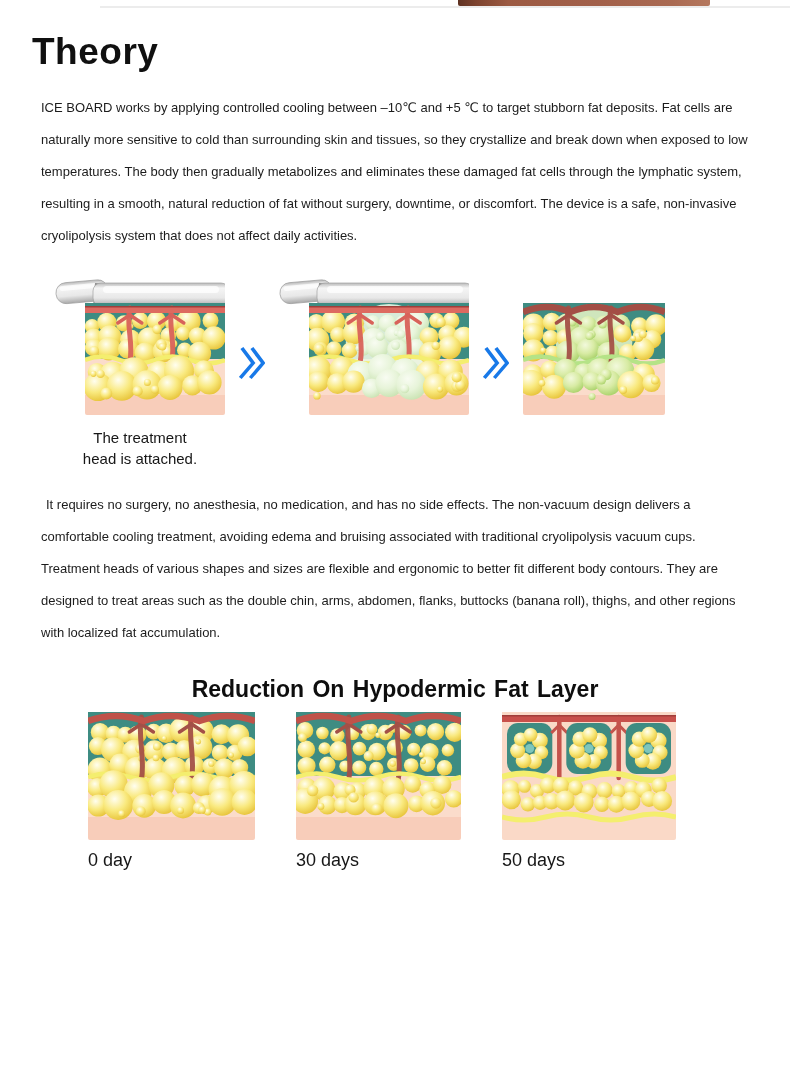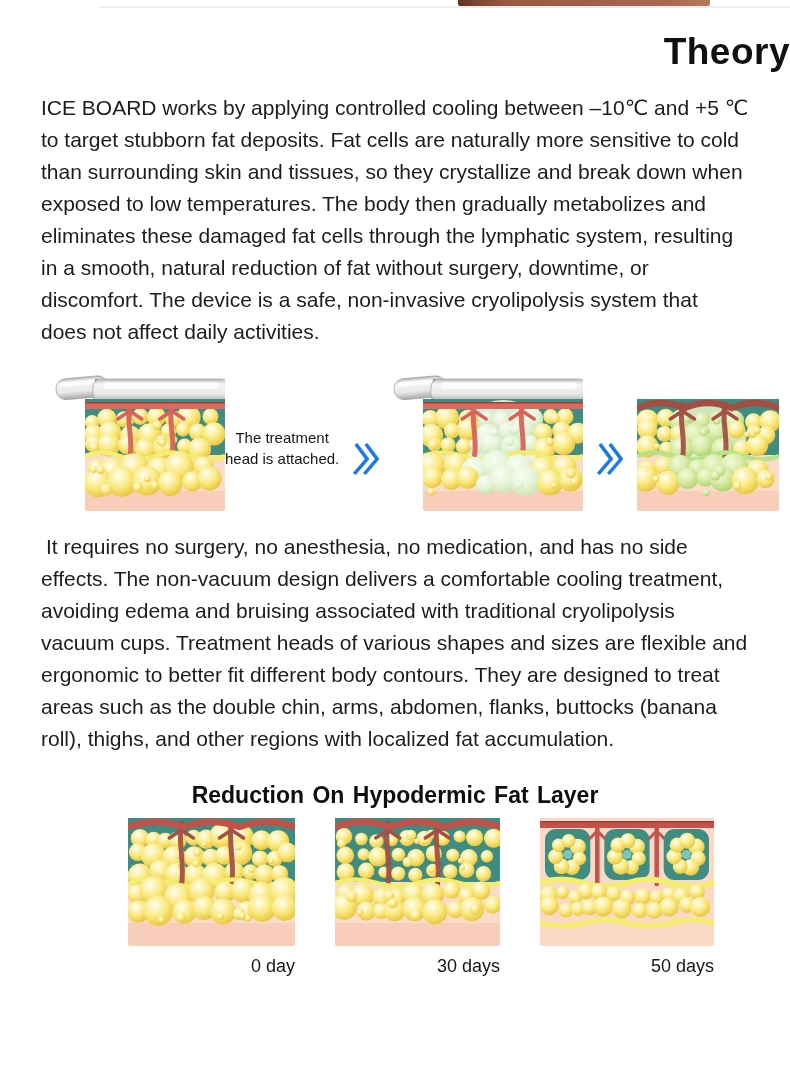--- a/index.html
+++ b/index.html
@@ -9,35 +9,35 @@
     font-family:"Liberation Sans","DejaVu Sans",sans-serif;
   }
   figure{margin:0;}
   .top-strip{position:relative;height:9px;}
   .hairline{position:absolute;left:100px;right:0;top:6px;height:2px;background:#ececec;}
   .photo-edge{
     position:absolute;left:458px;top:0;width:252px;height:6px;
     background:linear-gradient(90deg,#5f3222 0%,#7c422e 7%,#9c5a42 20%,#a2604a 55%,#aa6a52 85%,#b5785e 100%);
     border-radius:0 0 2px 2px;
   }
-  .title{margin:20px 0 12px;text-align:right;font-size:37px;line-height:46px;font-weight:700;letter-spacing:.5px;color:#101010;}
-  .para{width:708px;margin:17px auto 0;font-size:21px;line-height:32px;text-align:left;color:#1c1c1c;}
+  .title{margin:20px 0 12px;text-align:left;font-size:37px;line-height:46px;font-weight:700;letter-spacing:.5px;color:#101010;padding-left:32px;}
+  .para{width:708px;margin:17px auto 0;font-size:13px;line-height:32px;text-align:left;color:#1c1c1c;}
   .para2{margin-top:20px;text-indent:5px;}
   .process-row{display:flex;align-items:flex-start;margin:24px 0 0 55px;}
-  .step{display:flex;flex-direction:row;align-items:center;}
+  .step{display:flex;flex-direction:column;align-items:center;}
   .step .ill{display:block;}
   .step3 .ill{margin-top:27px;}
   .arrow-box{margin:70px 14px 0;flex:none;}
   .step-caption{margin-top:12px;font-size:15px;line-height:21px;text-align:center;white-space:pre-line;color:#161616;}
   .step1 .step-caption{max-width:170px;}
   .step2 .step-caption{max-width:214px;}
   .step3 .step-caption{max-width:216px;}
   .section-heading{margin:26px 0 0;text-align:center;font-size:23px;line-height:29px;font-weight:700;color:#0e0e0e;word-spacing:2px;}
   .timeline-row{display:flex;justify-content:space-between;width:588px;margin:8px 0 0 88px;}
-  .tstep{display:flex;flex-direction:column;align-items:flex-end;margin-left:40px;}
+  .tstep{display:flex;flex-direction:column;align-items:flex-start;}
   .tlabel{margin-top:9px;font-size:18px;line-height:22px;color:#161616;text-align:center;}
 </style>
 </head>
 <body>
 
 <div class="top-strip">
   <div class="hairline"></div>
   <div class="photo-edge"></div>
 </div>
 

